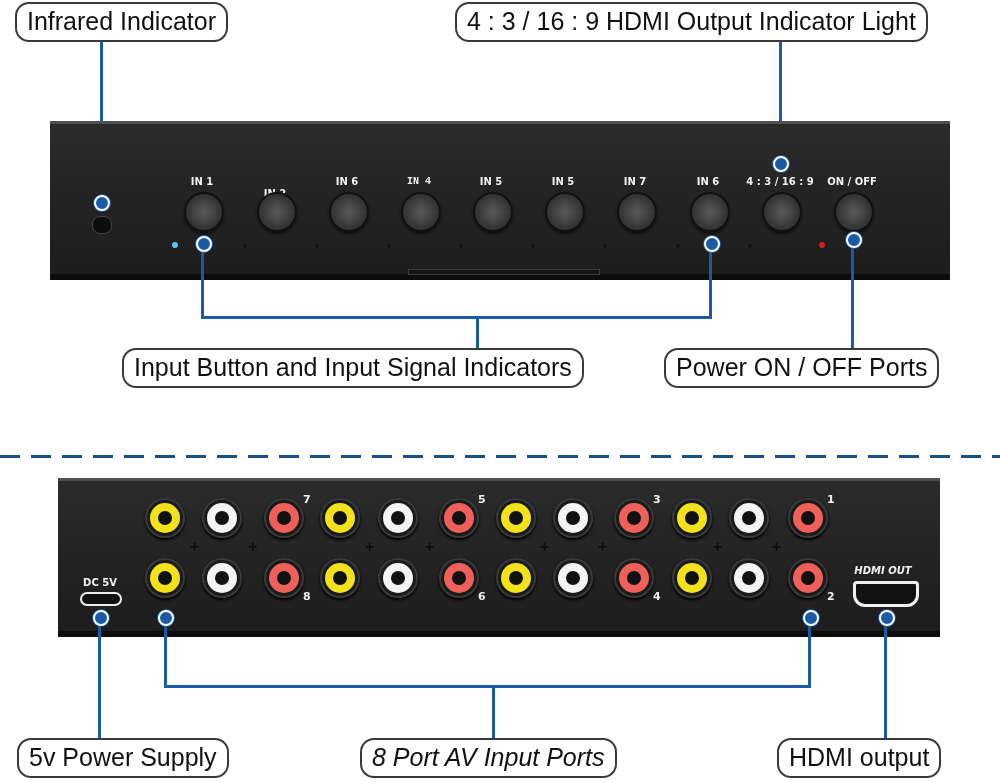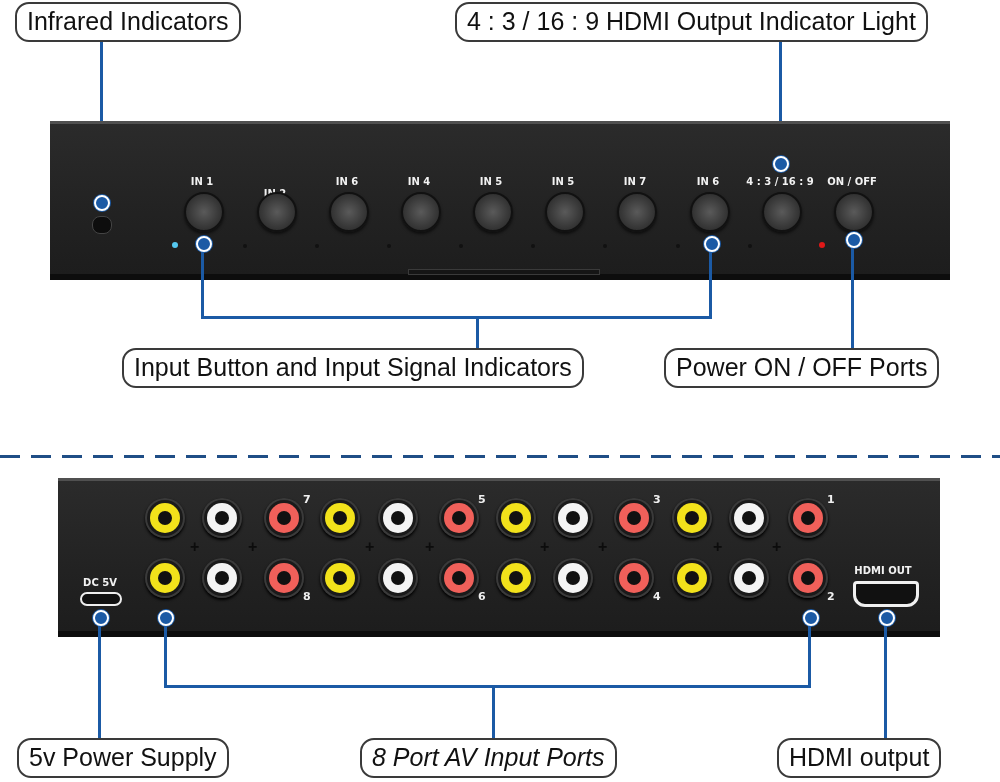--- a/index.html
+++ b/index.html
@@ -36,41 +36,41 @@
     }
     .rca .ring { position:absolute; left:5px; top:5px; width:30px; height:30px; border-radius:50%; }
     .rca .hole { position:absolute; left:13px; top:13px; width:14px; height:14px; border-radius:50%; background:#111; }
     .plus { position:absolute; color:#0c0c0c; font-weight:bold; font-size:16px; margin-left:-5px; margin-top:-10px; }
     .portnum { position:absolute; color:#f0f0f0; font-family:"DejaVu Sans", sans-serif; font-weight:bold; font-size:11px; }
     .dash { position:absolute; top:455px; height:3px; width:20px; background:#1f4e86; }
   </style>
 </head>
 <body>
 
-<div class="callout" style="left:15px;top:2px;">Infrared Indicators</div>
+<div class="callout" style="left:15px;top:2px;">Infrared Indicator</div>
 <div class="callout" style="left:455px;top:2px;">4 : 3 / 16 : 9 HDMI Output Indicator Light</div>
 
 <div class="line" style="left:100px;top:42px;width:3px;height:150px;"></div>
 <div class="line" style="left:779px;top:42px;width:3px;height:120px;"></div>
 
 <div class="device" style="left:50px;top:121px;width:900px;height:150px;">
   <div style="position:absolute;left:42px;top:92px;width:18px;height:16px;border-radius:8px;background:#0d0d0d;border:1px solid #444;"></div>
   <div style="position:absolute;left:358px;top:145px;width:190px;height:4px;background:#151515;border:1px solid #3a3a3a;"></div>
 </div>
 <div id="front-buttons">
     <div class="btn-label" style="left: 202px; top: 176px;">IN 1</div>
     <div class="knob" style="left: 202px; top: 192px;"></div>
     <div class="led blue" style="left: 175px; top: 242px;"></div>
     <div class="btn-label" style="left: 275px; top: 176px; margin-top: 12px;">IN 2</div>
     <div class="knob" style="left: 275px; top: 192px;"></div>
     <div class="led" style="left: 245px; top: 244px;"></div>
     <div class="btn-label" style="left: 347px; top: 176px;">IN 6</div>
     <div class="knob" style="left: 347px; top: 192px;"></div>
     <div class="led" style="left: 317px; top: 244px;"></div>
-    <div class="btn-label" style="left: 419px; top: 176px;">IN 4</div>
+    <div class="btn-label" style="left: 419px; top: 176px; font-family: Liberation Mono, monospace;">IN 4</div>
     <div class="knob" style="left: 419px; top: 192px;"></div>
     <div class="led" style="left: 389px; top: 244px;"></div>
     <div class="btn-label" style="left: 491px; top: 176px;">IN 5</div>
     <div class="knob" style="left: 491px; top: 192px;"></div>
     <div class="led" style="left: 461px; top: 244px;"></div>
     <div class="btn-label" style="left: 563px; top: 176px;">IN 5</div>
     <div class="knob" style="left: 563px; top: 192px;"></div>
     <div class="led" style="left: 533px; top: 244px;"></div>
     <div class="btn-label" style="left: 635px; top: 176px;">IN 7</div>
     <div class="knob" style="left: 635px; top: 192px;"></div>
@@ -133,21 +133,21 @@
     <div class="dash" style="left: 868px;"></div>
     <div class="dash" style="left: 899px;"></div>
     <div class="dash" style="left: 930px;"></div>
     <div class="dash" style="left: 961px;"></div>
     <div class="dash" style="left: 992px;"></div>
   </div>
 
 <div class="device" style="left:58px;top:478px;width:882px;height:150px;">
   <div class="btn-label" style="left:42px;top:96px;">DC 5V</div>
   <div style="position:absolute;left:22px;top:111px;width:38px;height:10px;border:2px solid #eee;border-radius:7px;background:#111;"></div>
-  <div class="btn-label" style="left:825px;top:84px;">HDMI OUT</div>
+  <div class="btn-label" style="left:825px;top:84px;font-style:italic;">HDMI OUT</div>
   <div style="position:absolute;left:795px;top:100px;width:60px;height:20px;border:3px solid #f0f0f0;border-radius:4px 4px 12px 12px;background:#111;"></div>
 </div>
 <div id="rear-jacks">
     <div class="rca" style="left: 165px; top: 518px;">
       <div class="ring" style="background: rgb(242, 226, 27);"></div>
       <div class="hole"></div>
     </div>
     <div class="rca" style="left: 222px; top: 518px;">
       <div class="ring" style="background: rgb(244, 244, 244);"></div>
       <div class="hole"></div>

